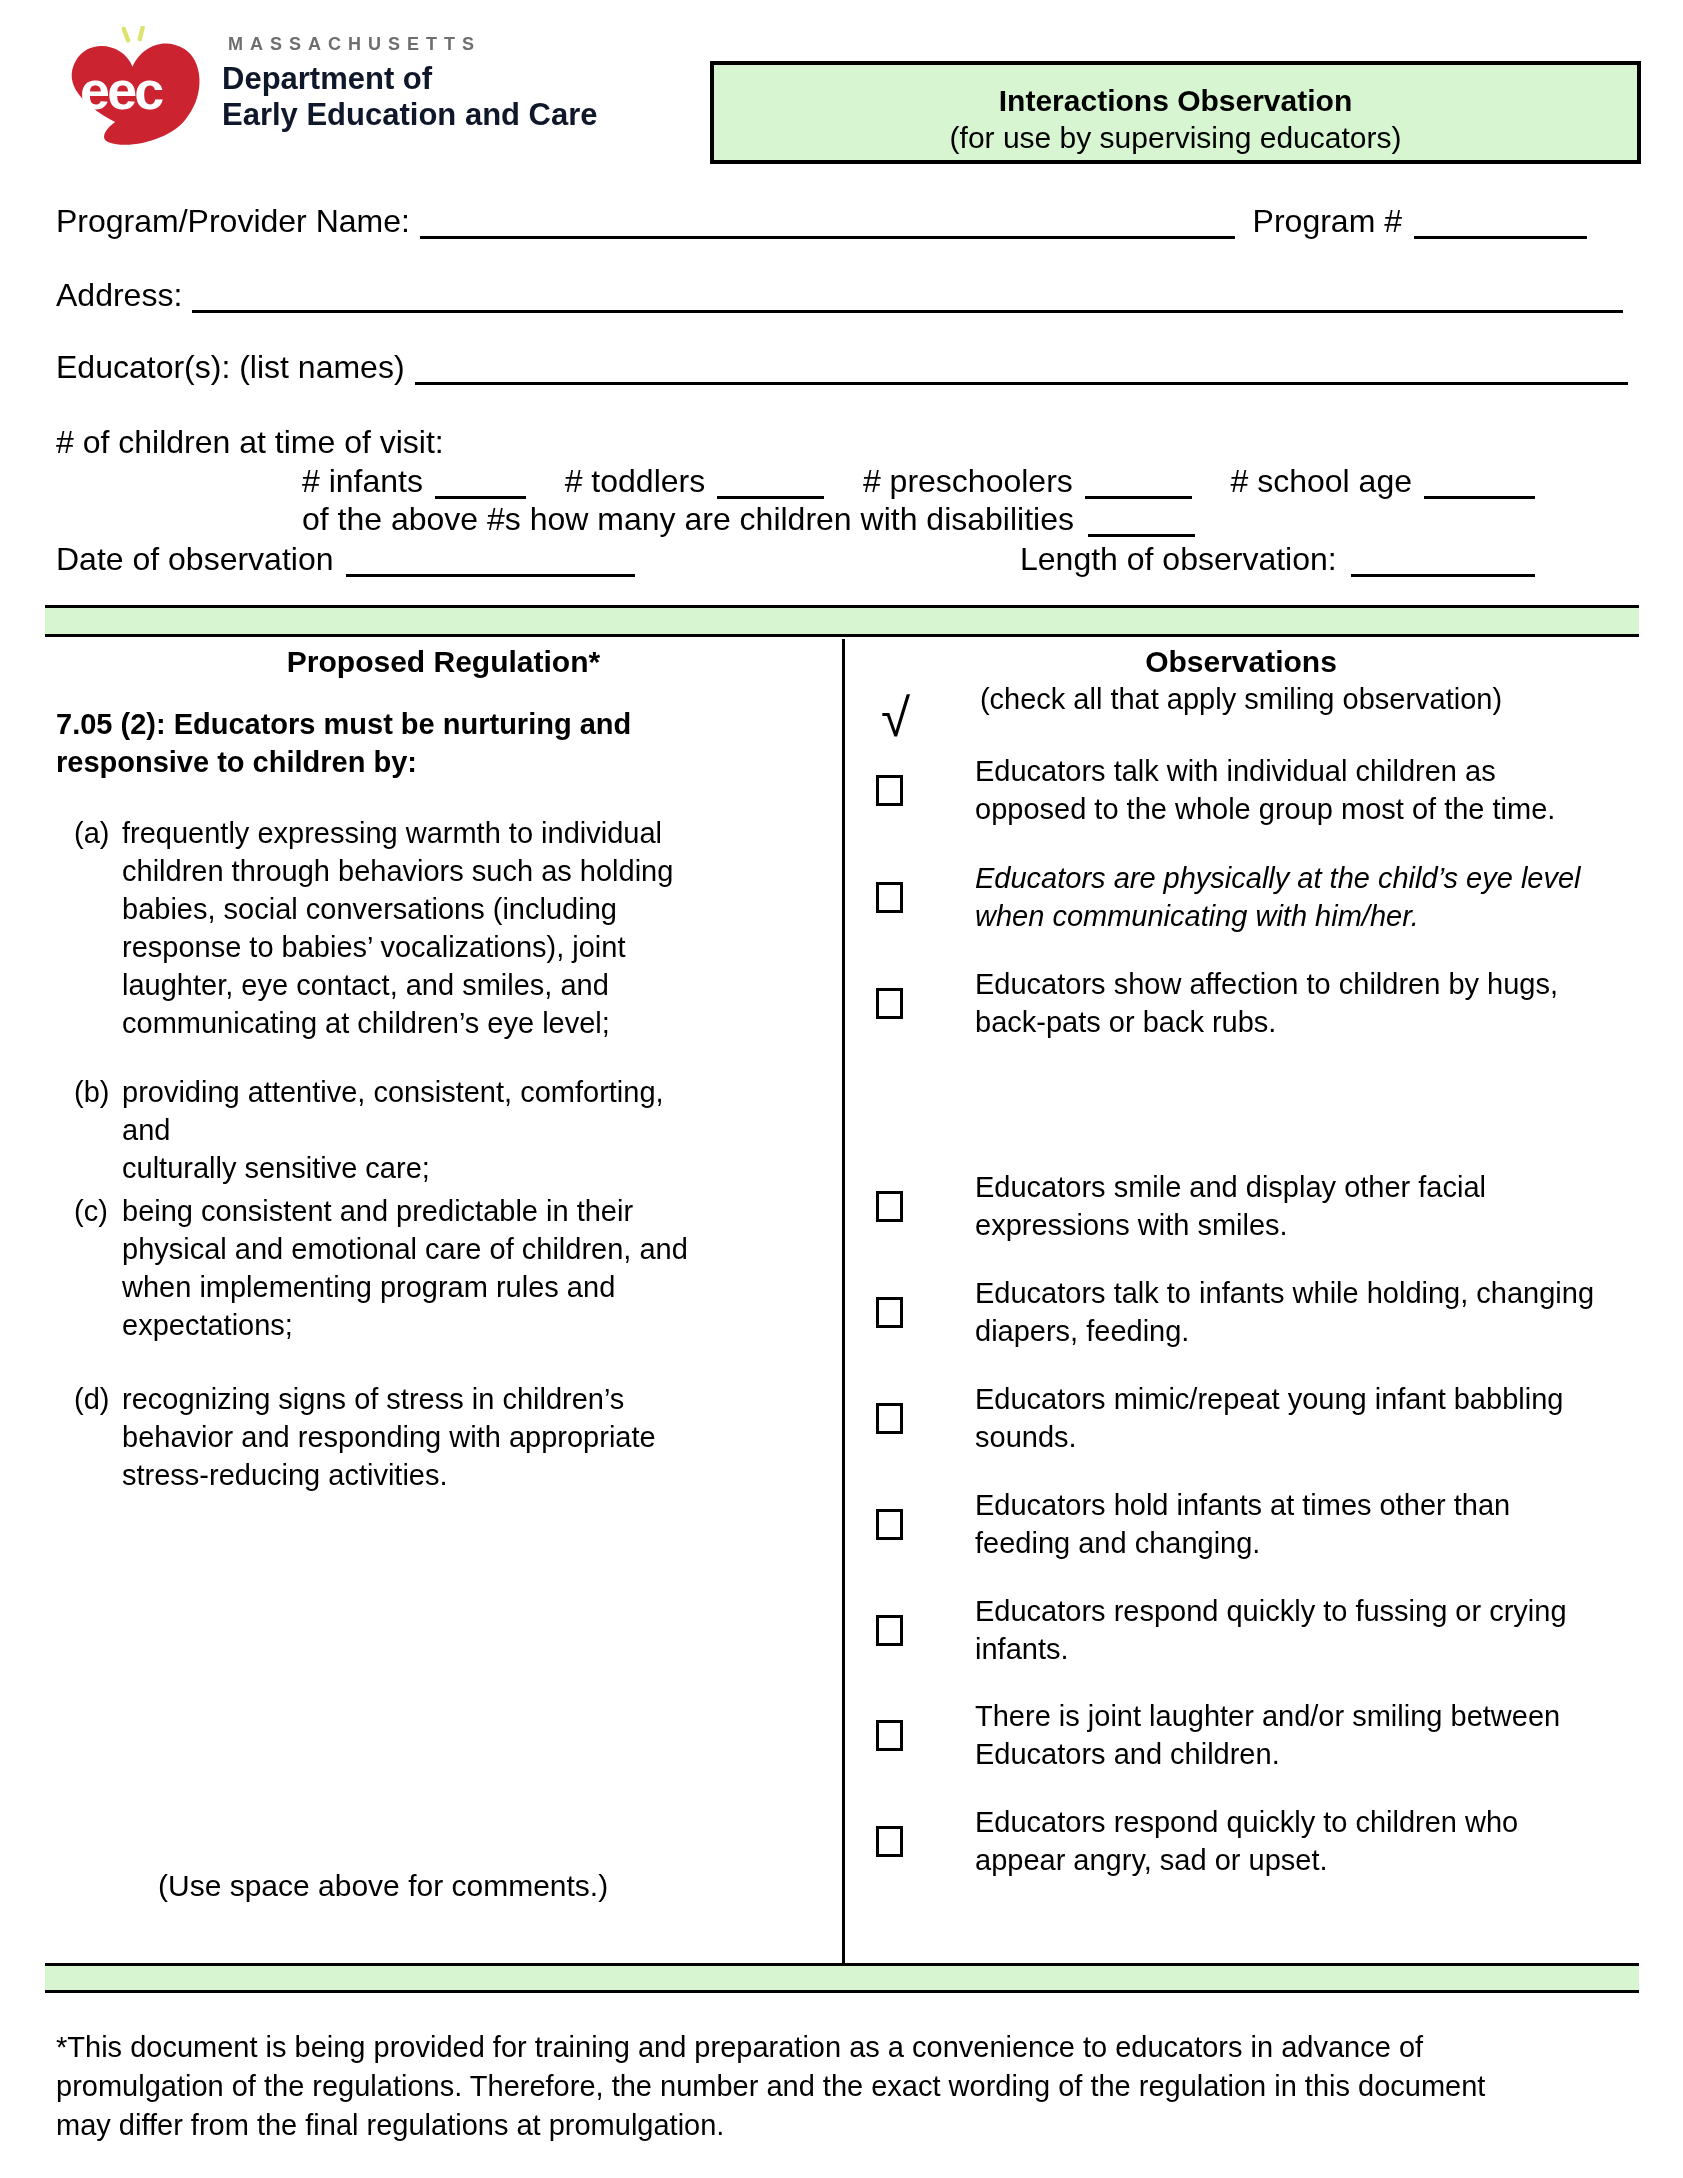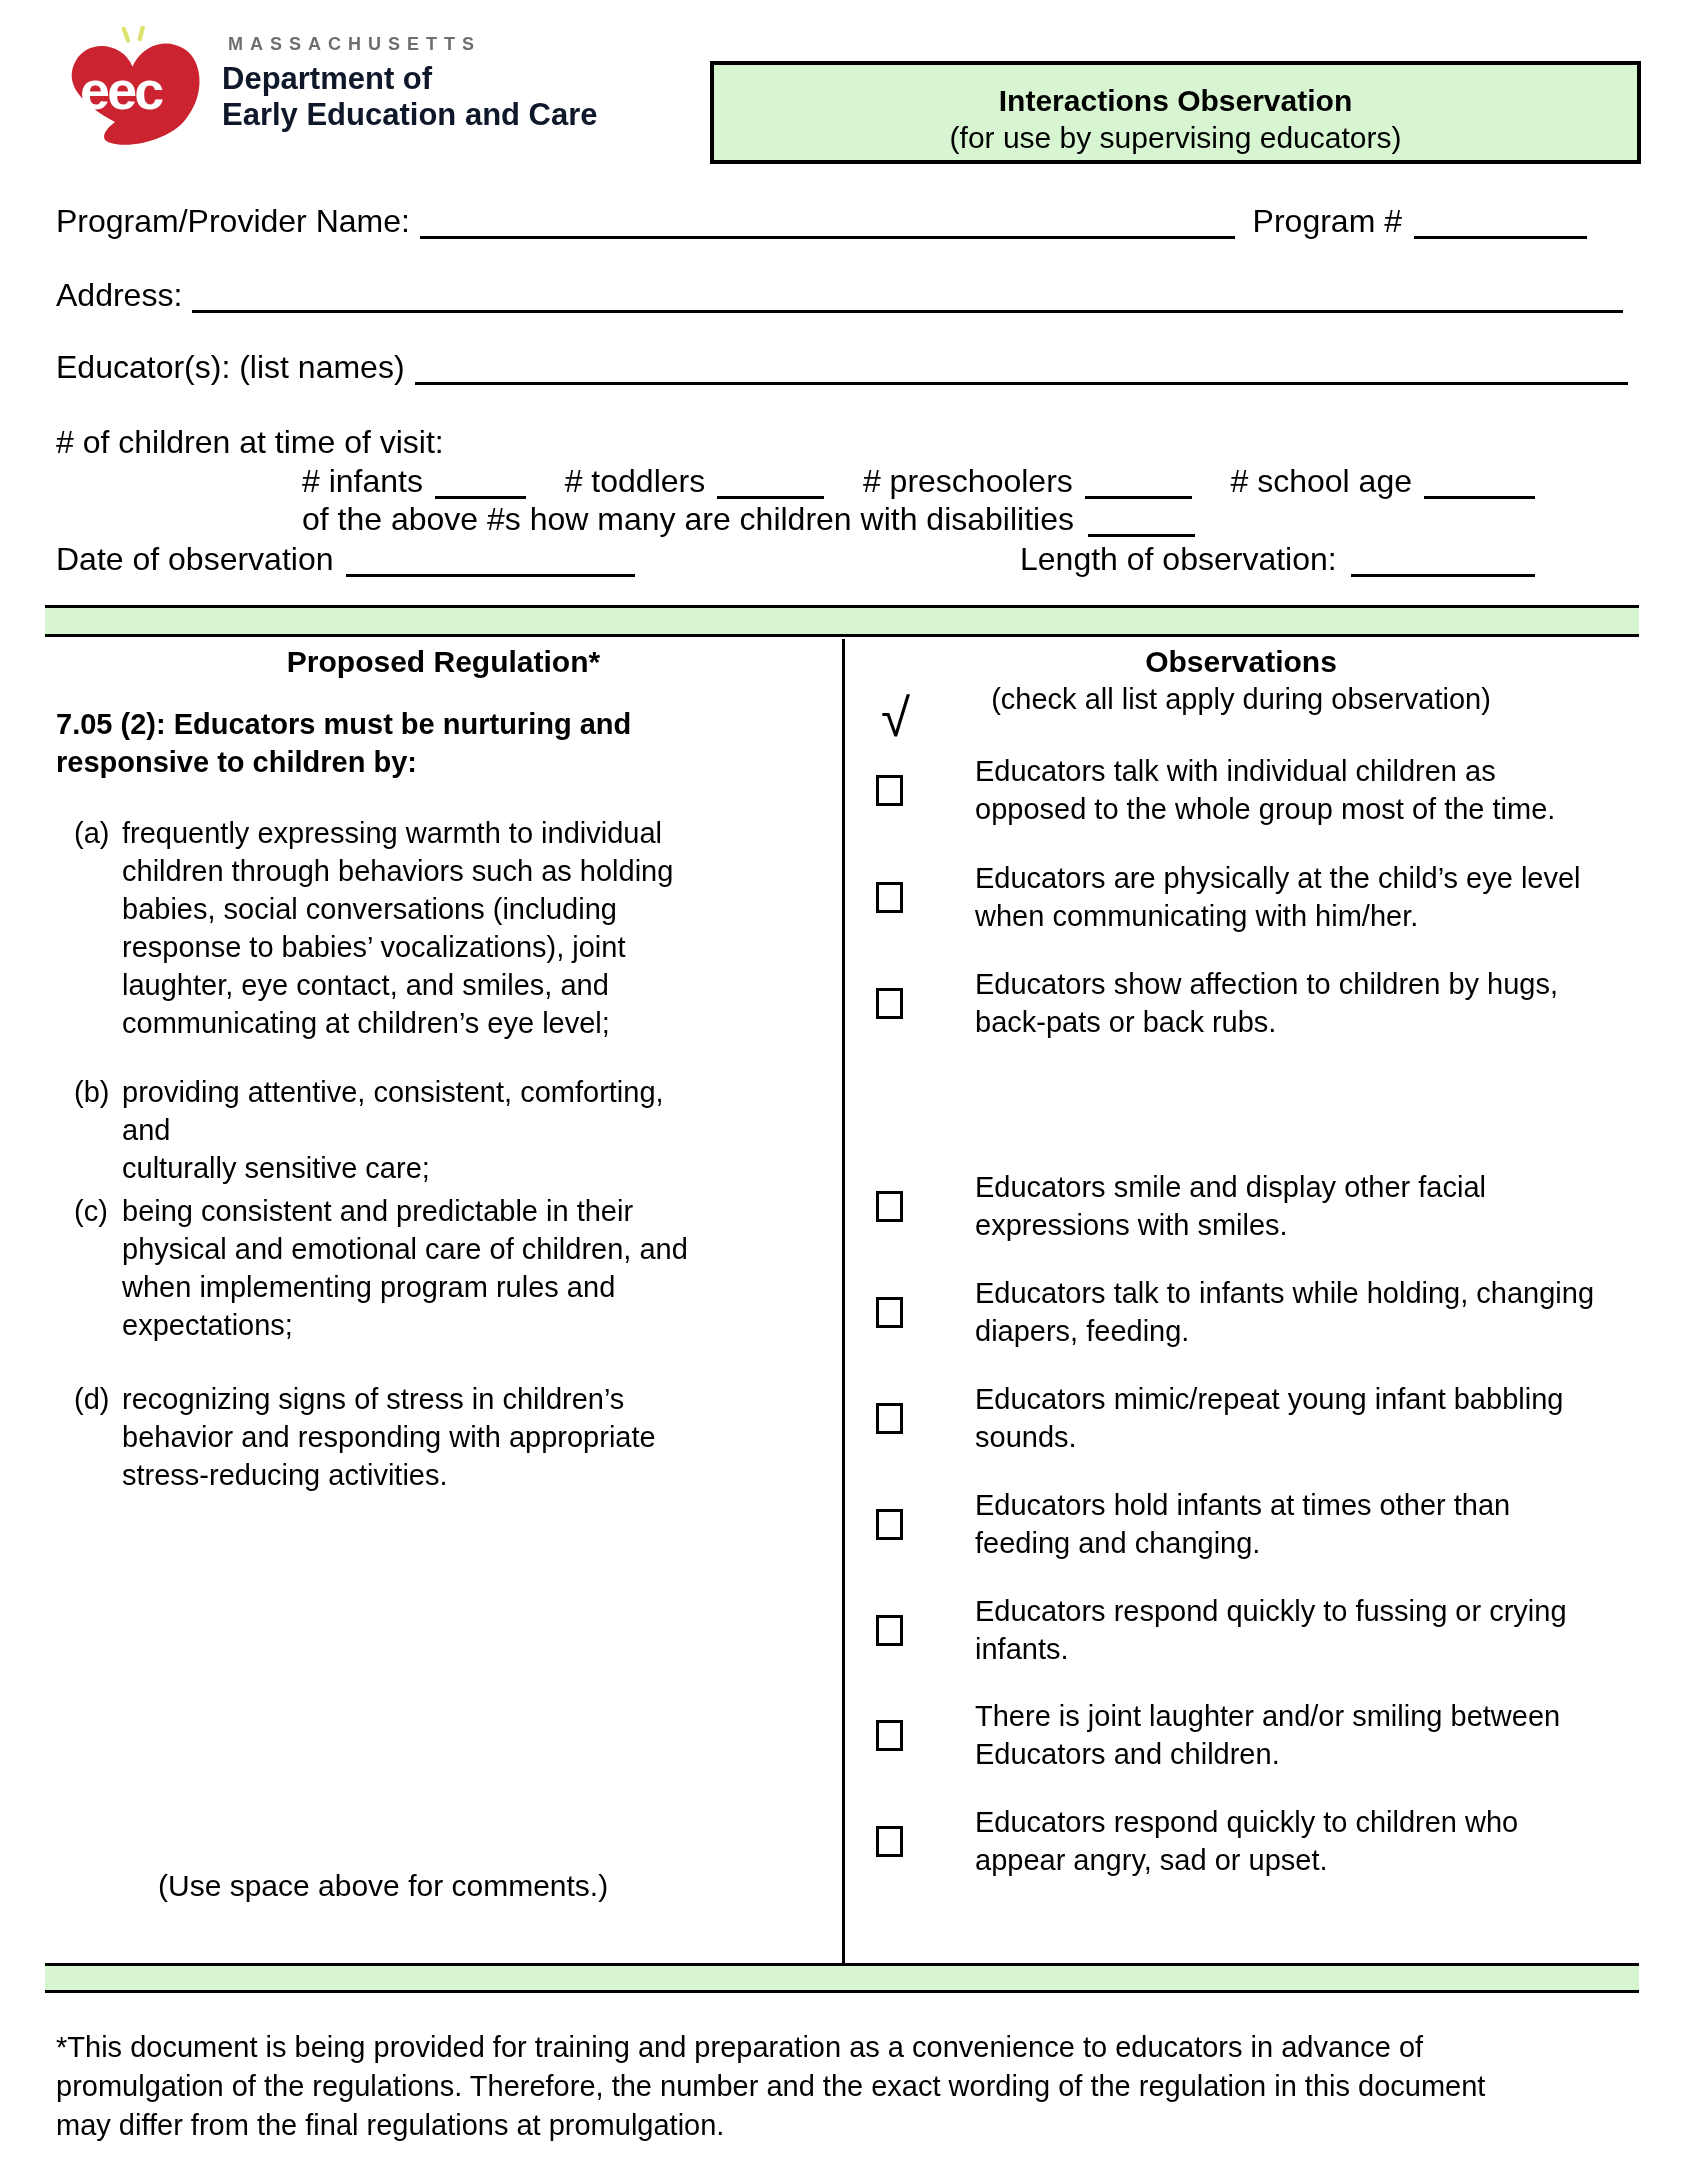--- a/index.html
+++ b/index.html
@@ -115,21 +115,21 @@
   </div>
   <div class="fline" style="left:1020px;top:541px;">
     <span>Length of observation:</span>
     <span class="blank" style="width:184px;margin-left:14px;"></span>
   </div>
 
   <div class="band" style="top:605px;"></div>
 
   <div class="col-h" style="left:45px;top:645px;width:797px;">Proposed Regulation*</div>
   <div class="col-h" style="left:844px;top:645px;width:794px;">Observations</div>
-  <div class="col-sub" style="left:844px;top:683px;width:794px;">(check all list apply during observation)</div>
+  <div class="col-sub" style="left:844px;top:683px;width:794px;">(check all that apply smiling observation)</div>
 
   <div class="vdivider"></div>
 
   <div class="reg-intro preline">7.05 (2): Educators must be nurturing and
 responsive to children by:</div>
 
   <div class="reg-item" style="top:814px;">
     <span class="lbl">(a)</span>
     <span class="txt preline">frequently expressing warmth to individual
 children through behaviors such as holding
@@ -159,21 +159,21 @@
 
   <div class="comments">(Use space above for comments.)</div>
 
   <div class="checkmark">√</div>
 
   <div class="obs-row" style="top:752px;">
     <span class="cbox"></span>
     <span class="txt preline">Educators talk with individual children as
 opposed to the whole group most of the time.</span>
   </div>
-  <div class="obs-row" style="top:859px;">
+  <div class="obs-row" style="top:859px;font-style:italic;">
     <span class="cbox"></span>
     <span class="txt preline">Educators are physically at the child’s eye level
 when communicating with him/her.</span>
   </div>
   <div class="obs-row" style="top:965px;">
     <span class="cbox"></span>
     <span class="txt preline">Educators show affection to children by hugs,
 back-pats or back rubs.</span>
   </div>
   <div class="obs-row" style="top:1168px;">

